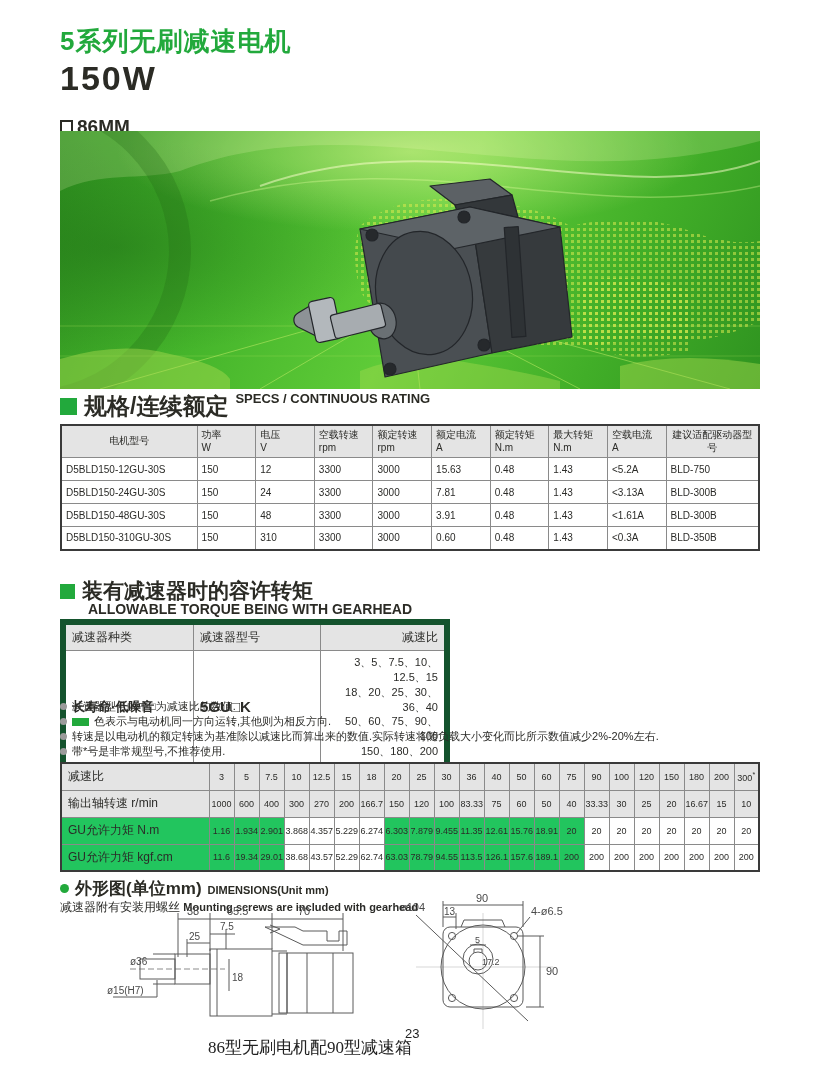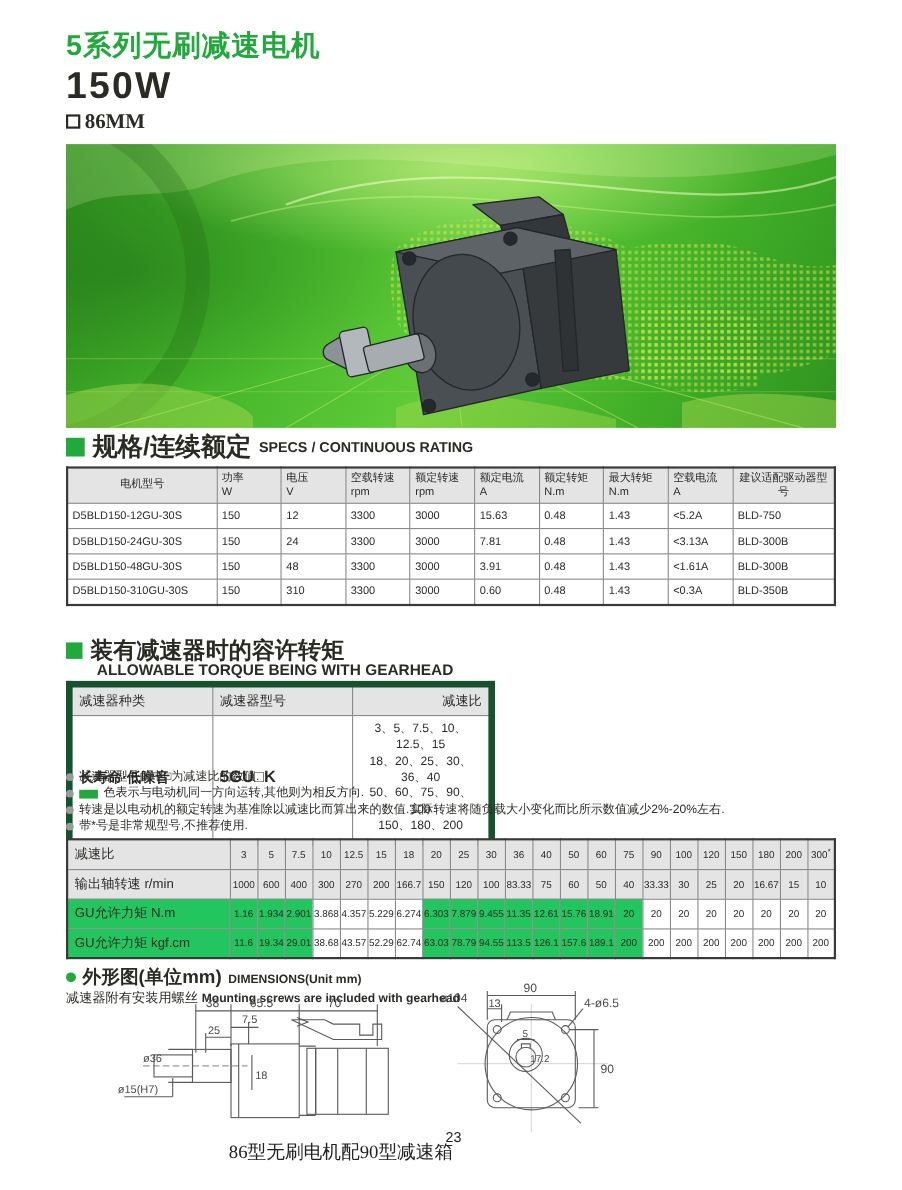--- a/index.html
+++ b/index.html
@@ -4,53 +4,53 @@
 <style>
   * { box-sizing: border-box; margin: 0; padding: 0; }
   html,body { background:#fff; }
   body { width:820px; height:1082px; font-family:"Liberation Sans", sans-serif; color:#2b2b28; }
   .page { position:relative; width:820px; height:1082px; overflow:hidden; background:#fff; }
 
   
   .header { position:absolute; left:60px; top:24px; }
   .series-title { color:#22a93c; font-size:26px; font-weight:bold; letter-spacing:1px; }
   .power-title { color:#2b2b25; font-size:34px; font-weight:bold; letter-spacing:2px; margin-top:2px; line-height:1.05; }
-  .frame-title { display:flex; align-items:center; gap:4px; font-size:19px; font-weight:bold; color:#2b2b25; margin-top:3px;font-family:Liberation Serif, serif; }
+  .frame-title { display:flex; align-items:center; gap:4px; font-size:19px; font-weight:bold; color:#2b2b25; margin-top:19px; }
   .frame-square { display:inline-block; width:13px; height:13px; border:2.5px solid #2b2b25; background:#fff; }
 
   
   .banner { position:absolute; left:60px; top:131px; width:700px; height:258px;
     background:
       radial-gradient(ellipse 60% 45% at 50% 8%, rgba(240,255,160,.55), rgba(240,255,160,0) 70%),
       radial-gradient(ellipse 55% 60% at 8% 45%, rgba(20,90,15,.35), rgba(20,90,15,0) 70%),
       linear-gradient(115deg, #2e8f1f 0%, #45b52b 28%, #5fcb38 52%, #41ae28 78%, #2f9320 100%);
     overflow:hidden; }
   .banner svg { position:absolute; left:0; top:0; }
 
   
-  .sec-title { position:absolute; left:60px; display:flex; align-items:center; gap:7px; }
+  .sec-title { position:absolute; left:60px; display:flex; align-items:flex-start; gap:7px; }
   .sec-square { width:17px; height:17px; background:#22a93c; align-self:center; }
   .sec-cn { font-size:23px; font-weight:bold; color:#2b2b25; }
   .sec-en { font-size:13px; font-weight:bold; color:#2b2b25; }
   .sec2-en { position:absolute; left:88px; font-size:14px; font-weight:bold; color:#2b2b25; }
 
   
   table { border-collapse:collapse; table-layout:fixed; }
   .spec-table { position:absolute; left:60px; top:424px; width:700px; border:2px solid #3a3a3a; }
   .spec-table th, .spec-table td { border:1px solid #8a8a8a; font-weight:normal; }
   .spec-table th { background:#e4e4e4; font-size:10px; text-align:left; padding:3px 4px; line-height:1.25; }
   .spec-table th.center { text-align:center; vertical-align:middle; }
   .spec-table td { font-size:10px; padding:2px 4px; height:23px; }
 
   .gear-table { position:absolute; left:60px; top:619px; width:390px; border:6px solid #14532d; }
   .gear-table th, .gear-table td { border:1px solid #8a8a8a; }
   .gear-table th { background:#e4e4e4; font-size:12px; font-weight:normal; text-align:left; padding:4px 6px; height:26px; }
   .gear-table th.right { text-align:right; }
   .gear-table td { font-size:13px; padding:4px 6px; vertical-align:middle; height:62px; }
-  .gear-ratios { font-size:11px; line-height:1.35; text-align:center; }
+  .gear-ratios { font-size:11px; line-height:1.35; text-align:right; }
 
   
   .notes { position:absolute; left:60px; top:699px; width:710px; }
   .note-line { display:flex; align-items:center; gap:5px; font-size:11px; line-height:15px; color:#2b2b28; }
   .note-bullet { width:7px; height:7px; border-radius:50%; background:#9b9b9b; flex:0 0 auto; }
   .note-swatch { display:inline-block; width:17px; height:8px; background:#22a93c; flex:0 0 auto; }
 
   
   .ratio-table { position:absolute; left:60px; top:762px; width:700px; border:2px solid #3a3a3a; }
   .ratio-table td { border:1px solid #8a8a8a; font-size:9px; text-align:center; height:27px; padding:1px; }

